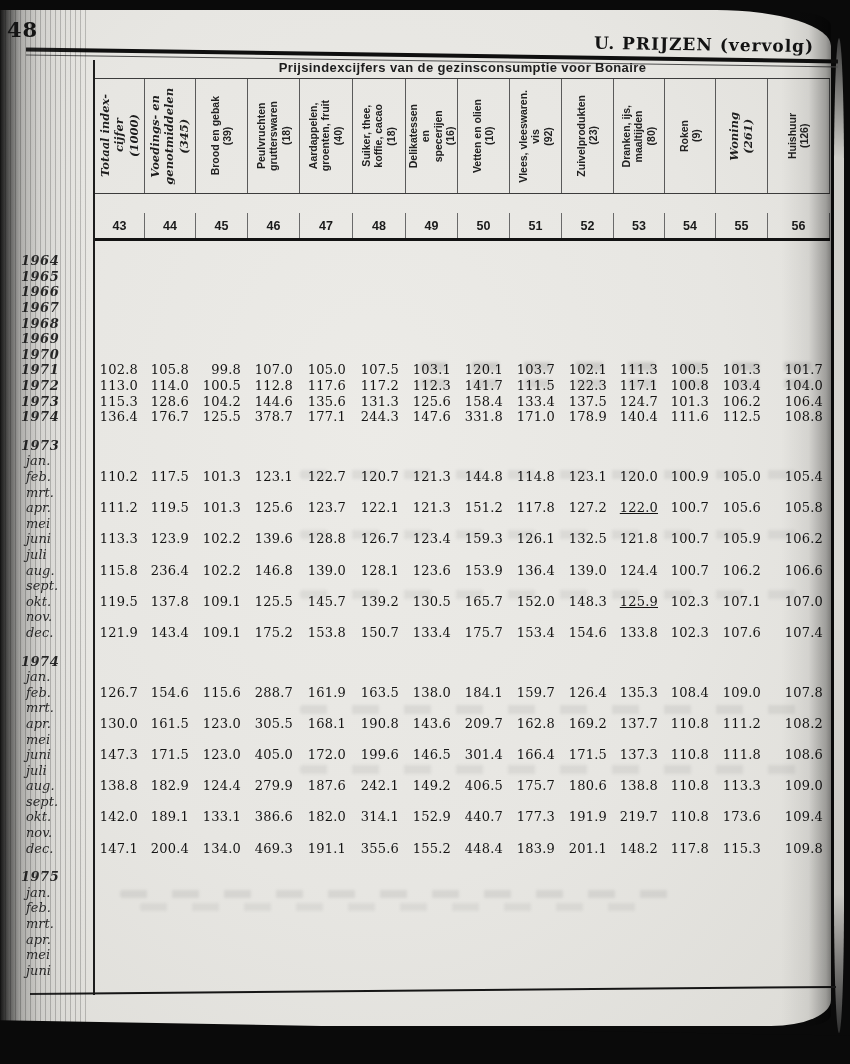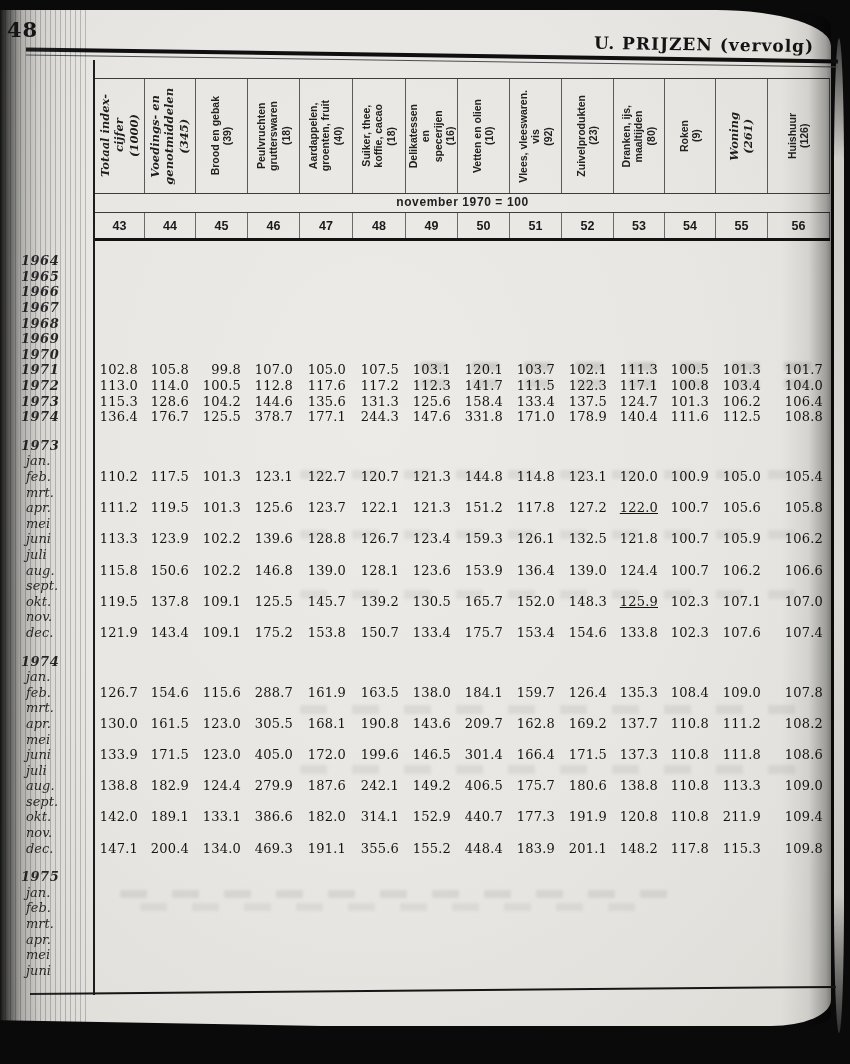--- a/index.html
+++ b/index.html
@@ -82,20 +82,21 @@
   <div class="bleed" style="left:140px;top:903px;width:500px;height:8px;opacity:.45;"></div>
 
   <div class="page-number">48</div>
 
   <div class="top-tilt">
     <div class="section-header">U. PRIJZEN (vervolg)</div>
     <div class="rule-heavy"></div>
     <div class="rule-echo"></div>
   </div>
 
+  <div class="tbl-title">Prijsindexcijfers van de gezinsconsumptie voor Bonaire</div>
   <div class="header-row" id="header-row">
       <div class="hcell" style="width: 50px;">
         <span class="htext it">Totaal index-
 cijfer
 (1000)</span>
       </div>
       <div class="hcell" style="width: 51px;">
         <span class="htext it">Voedings- en
 genotmiddelen
 (345)</span>
@@ -149,21 +150,20 @@
       </div>
       <div class="hcell" style="width: 52px;">
         <span class="htext it">Woning
 (261)</span>
       </div>
       <div class="hcell" style="width: 62px;">
         <span class="htext">Huishuur
 (126)</span>
       </div>
     </div>
-  <div class="base-row">november 1970 = 100</div>
   <div class="numbers-row" id="numbers-row">
       <div class="ncell" style="width: 50px;">43</div>
       <div class="ncell" style="width: 51px;">44</div>
       <div class="ncell" style="width: 52px;">45</div>
       <div class="ncell" style="width: 52px;">46</div>
       <div class="ncell" style="width: 53px;">47</div>
       <div class="ncell" style="width: 53px;">48</div>
       <div class="ncell" style="width: 52px;">49</div>
       <div class="ncell" style="width: 52px;">50</div>
       <div class="ncell" style="width: 52px;">51</div>
@@ -480,21 +480,21 @@
         <span class="dcell" style="width: 52px;"></span>
         <span class="dcell" style="width: 52px;"></span>
         <span class="dcell" style="width: 51px;"></span>
         <span class="dcell" style="width: 51px;"></span>
         <span class="dcell" style="width: 52px;"></span>
         <span class="dcell" style="width: 62px;"></span>
       </div>
       <div class="drow month">
         <span class="rlabel">aug.</span>
         <span class="dcell" style="width: 50px;">115.8</span>
-        <span class="dcell" style="width: 51px;">150.6</span>
+        <span class="dcell" style="width: 51px;">236.4</span>
         <span class="dcell" style="width: 52px;">102.2</span>
         <span class="dcell" style="width: 52px;">146.8</span>
         <span class="dcell" style="width: 53px;">139.0</span>
         <span class="dcell" style="width: 53px;">128.1</span>
         <span class="dcell" style="width: 52px;">123.6</span>
         <span class="dcell" style="width: 52px;">153.9</span>
         <span class="dcell" style="width: 52px;">136.4</span>
         <span class="dcell" style="width: 52px;">139.0</span>
         <span class="dcell" style="width: 51px;">124.4</span>
         <span class="dcell" style="width: 51px;">100.7</span>
@@ -652,21 +652,21 @@
         <span class="dcell" style="width: 52px;"></span>
         <span class="dcell" style="width: 52px;"></span>
         <span class="dcell" style="width: 52px;"></span>
         <span class="dcell" style="width: 51px;"></span>
         <span class="dcell" style="width: 51px;"></span>
         <span class="dcell" style="width: 52px;"></span>
         <span class="dcell" style="width: 62px;"></span>
       </div>
       <div class="drow month">
         <span class="rlabel">juni</span>
-        <span class="dcell" style="width: 50px;">133.9</span>
+        <span class="dcell" style="width: 50px;">147.3</span>
         <span class="dcell" style="width: 51px;">171.5</span>
         <span class="dcell" style="width: 52px;">123.0</span>
         <span class="dcell" style="width: 52px;">405.0</span>
         <span class="dcell" style="width: 53px;">172.0</span>
         <span class="dcell" style="width: 53px;">199.6</span>
         <span class="dcell" style="width: 52px;">146.5</span>
         <span class="dcell" style="width: 52px;">301.4</span>
         <span class="dcell" style="width: 52px;">166.4</span>
         <span class="dcell" style="width: 52px;">171.5</span>
         <span class="dcell" style="width: 51px;">137.3</span>
@@ -730,23 +730,23 @@
         <span class="dcell" style="width: 50px;">142.0</span>
         <span class="dcell" style="width: 51px;">189.1</span>
         <span class="dcell" style="width: 52px;">133.1</span>
         <span class="dcell" style="width: 52px;">386.6</span>
         <span class="dcell" style="width: 53px;">182.0</span>
         <span class="dcell" style="width: 53px;">314.1</span>
         <span class="dcell" style="width: 52px;">152.9</span>
         <span class="dcell" style="width: 52px;">440.7</span>
         <span class="dcell" style="width: 52px;">177.3</span>
         <span class="dcell" style="width: 52px;">191.9</span>
-        <span class="dcell" style="width: 51px;">120.8</span>
+        <span class="dcell" style="width: 51px;">219.7</span>
         <span class="dcell" style="width: 51px;">110.8</span>
-        <span class="dcell" style="width: 52px;">211.9</span>
+        <span class="dcell" style="width: 52px;">173.6</span>
         <span class="dcell" style="width: 62px;">109.4</span>
       </div>
       <div class="drow month">
         <span class="rlabel">nov.</span>
         <span class="dcell" style="width: 50px;"></span>
         <span class="dcell" style="width: 51px;"></span>
         <span class="dcell" style="width: 52px;"></span>
         <span class="dcell" style="width: 52px;"></span>
         <span class="dcell" style="width: 53px;"></span>
         <span class="dcell" style="width: 53px;"></span>

